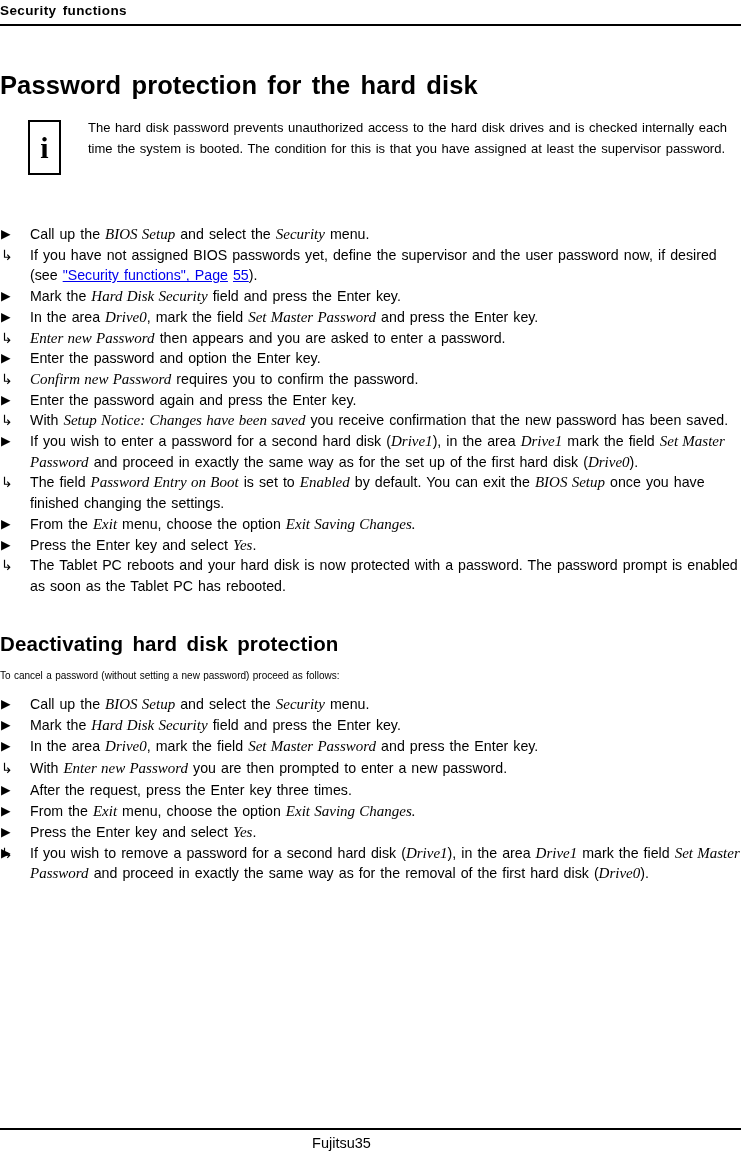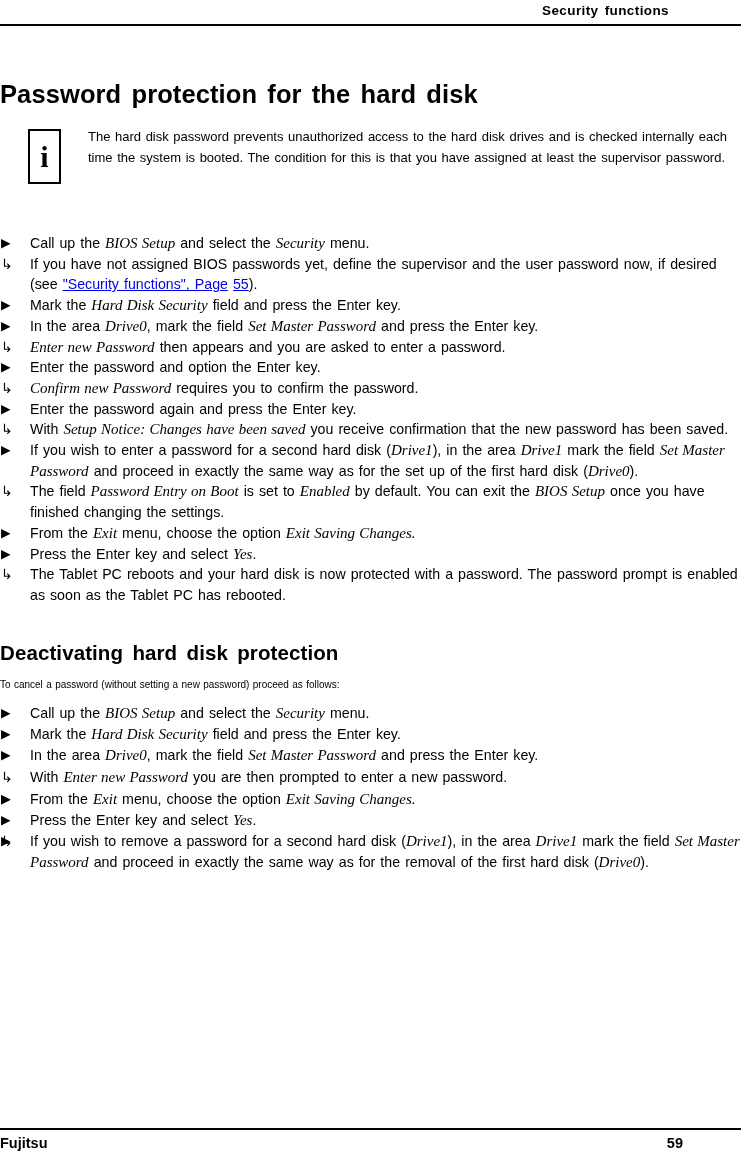--- a/index.html
+++ b/index.html
@@ -22,42 +22,42 @@
     height: 1159px;
     box-sizing: border-box;
   }
 
   
   .running-head {
     position: absolute;
     top: 0px;
     left: 0px;
     width: 669px;
-    text-align: right;
+    text-align: left;
     font-size: 13.5px;
     font-weight: bold;
     letter-spacing: 0.4px;
     word-spacing: 2px;
     line-height: 18px;
     padding-top: 2px;
     box-sizing: border-box;
   }
   .head-rule {
     position: absolute;
     top: 24px;
     left: 0px;
     width: 741px;
     height: 2px;
     background: #000000;
   }
 
   
   .content {
     position: absolute;
-    top: 79px;
+    top: 70px;
     left: 0px;
     width: 741px;
   }
 
   h1.title {
     font-size: 25.5px;
     font-weight: bold;
     margin: 0 0 0 0;
     line-height: 30px;
     letter-spacing: 0.1px;
@@ -161,24 +161,23 @@
     width: 741px;
     height: 1.6px;
     background: #000000;
   }
   .footer {
     position: absolute;
     top: 1133px;
     left: 0px;
     width: 683px;
     display: flex;
-    justify-content: space-between;
+    justify-content: center;
     font-size: 14.5px;
     line-height: 20px;
-    font-weight: bold;
   }
 </style>
 </head>
 <body>
 
 <div class="page">
 
   <div class="running-head">Security functions</div>
   <div class="head-rule"></div>
 
@@ -215,29 +214,29 @@
         <h2 class="subtitle">Deactivating hard disk protection</h2>
         <div class="sp-head-gap"></div>
         <p class="para">To cancel a password (without setting a new password) proceed as follows:</p>
         <div class="sp-small"></div>
         <ul class="steps">
           <li class="step action"><span class="marker">▶</span><span class="step-body"><span>Call up the </span><i class="ui">BIOS Setup</i><span> and select the </span><i class="ui">Security</i><span> menu.</span></span></li>
           <li class="step action"><span class="marker">▶</span><span class="step-body"><span>Mark the </span><i class="ui">Hard Disk Security</i><span> field and press the Enter key.</span></span></li>
           <li class="step action"><span class="marker">▶</span><span class="step-body"><span>In the area </span><i class="ui">Drive0</i><span>, mark the field </span><i class="ui">Set Master Password</i><span> and press the Enter key.</span></span></li>
           <li class="step result loose"><span class="marker">↳</span></li>
           <li class="step none loose"><span class="marker"></span><span class="step-body"><span>With </span><i class="ui">Enter new Password</i><span> you are then prompted to enter a new password.</span></span></li>
-          <li class="step action"><span class="marker">▶</span></li>
+          <li class="step action"><span class="marker">▶</span><span class="step-body"><span>After the request, press the Enter key three times.</span></span></li>
           <li class="step action"><span class="marker">▶</span><span class="step-body"><span>From the </span><i class="ui">Exit</i><span> menu, choose the option </span><i class="ui">Exit Saving Changes.</i></span></li>
           <li class="step action"><span class="marker">▶</span><span class="step-body"><span>Press the Enter key and select </span><i class="ui">Yes</i><span>.</span></span></li>
           <li class="step result"><span class="marker">↳</span></li>
           <li class="step action"><span class="marker">▶</span><span class="step-body"><span>If you wish to remove a password for a second hard disk (</span><i class="ui">Drive1</i><span>), in the area </span><i class="ui">Drive1</i><span> mark the field </span><i class="ui">Set Master Password</i><span> and proceed in exactly the same way as for the removal of the first hard disk (</span><i class="ui">Drive0</i><span>).</span></span></li>
         </ul>
       </div>
 
   </div>
 
   <div class="foot-rule"></div>
   <div class="footer">
     <span>Fujitsu</span>
-    <span>59</span>
+    <span>35</span>
   </div>
 
 </div>
 
 </body></html>

